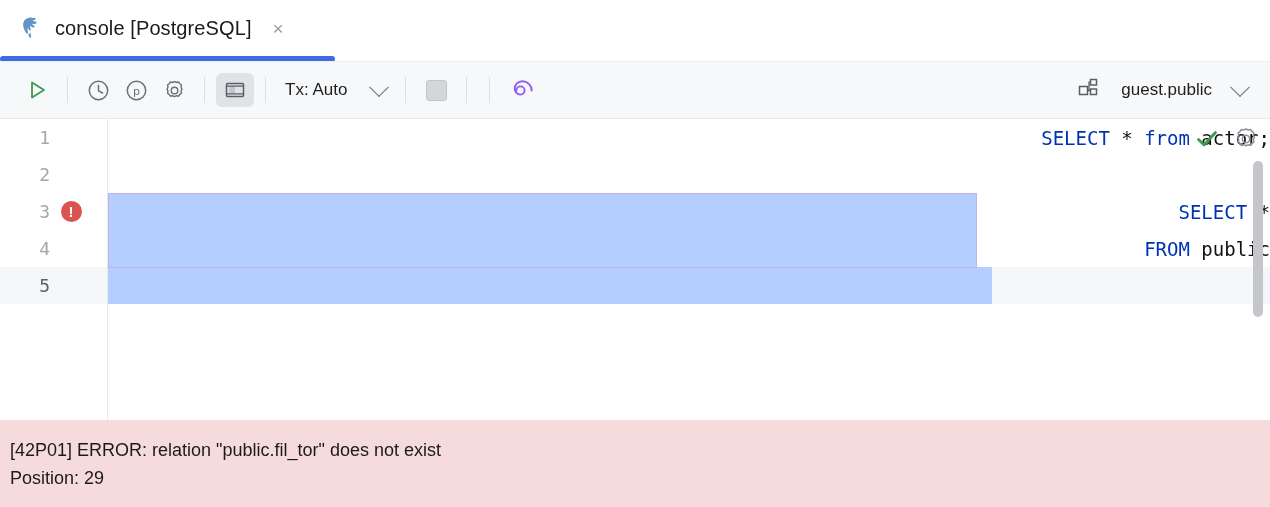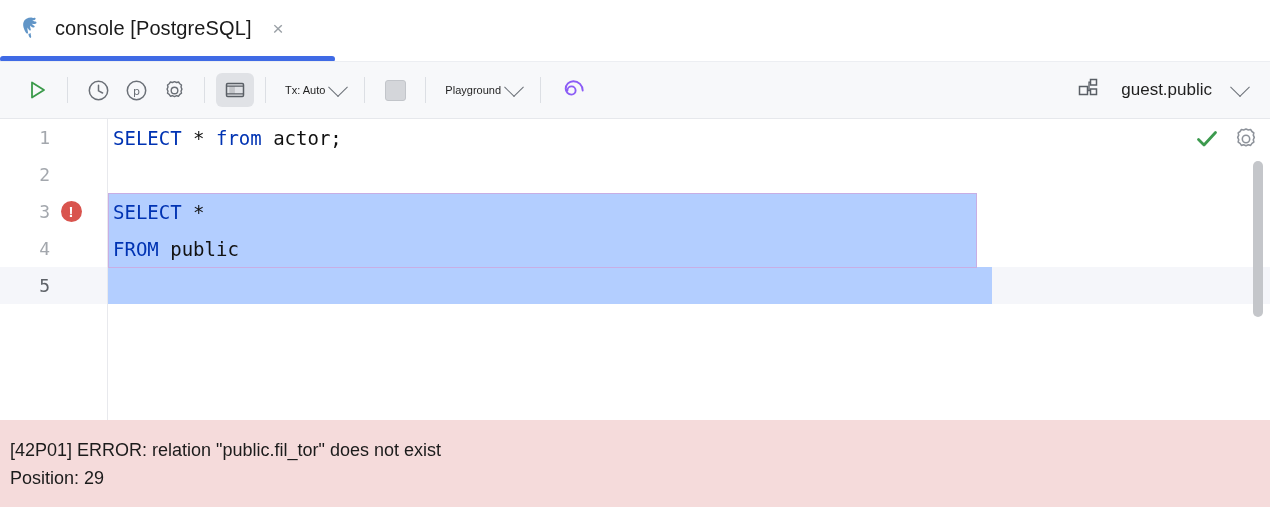--- a/index.html
+++ b/index.html
@@ -118,25 +118,25 @@
   .tb-sep {
     width: 1px;
     height: 26px;
     background: #dcdfe4;
     margin: 0 11px;
     flex: 0 0 auto;
   }
   .tb-dd {
     display: flex;
     align-items: center;
-    gap: 6px;
+    gap: 25px;
     padding: 5px 8px;
     border-radius: 5px;
     cursor: pointer;
-    font-size: 11px;
+    font-size: 17px;
     color: #1f1f1f;
     white-space: nowrap;
   }
   .chev {
     display: inline-block;
     width: 13px;
     height: 13px;
     border-right: 1.7px solid #6b7077;
     border-bottom: 1.7px solid #6b7077;
     transform: rotate(45deg) translate(-2px,-2px);
@@ -232,20 +232,21 @@
     position: absolute;
     left: 0;
     right: 0;
     height: 37px;
     display: flex;
     align-items: center;
     white-space: pre;
     font-family: "DejaVu Sans Mono", monospace;
     font-size: 19px;
     color: #111111;
+    justify-content: flex-end;
   }
   .cline .txt { padding-left: 5px; position: relative; z-index: 2; }
   .cur-line-bg {
     position: absolute;
     left: 0;
     right: 0;
     height: 37px;
     background: #f5f6fa;
     z-index: 0;
   }
@@ -381,24 +382,20 @@
       </div>
 
       <div class="tb-sep"></div>
 
       <div class="tb-btn">
         <span class="stop-sq"></span>
       </div>
 
       <div class="tb-sep"></div>
 
-      <div class="tb-dd">
-        <span>Playground</span>
-        <span class="chev"></span>
-      </div>
 
       <div class="tb-sep"></div>
 
       <div class="tb-btn">
         <svg width="27" height="27" viewBox="0 0 27 27" aria-hidden="true">
           <path d="M17.6 13.5a4.1 4.1 0 1 1-4.1-4.1 5.8 5.8 0 0 1 5.8 5.8 7.6 7.6 0 0 1-7.6 7.6 9.4 9.4 0 0 1-9.4-9.4" fill="none" stroke="#8b5cf6" stroke-width="1.9" stroke-linecap="round" transform="rotate(180 13.5 13.5)"></path>
         </svg>
       </div>
     </div>
 

